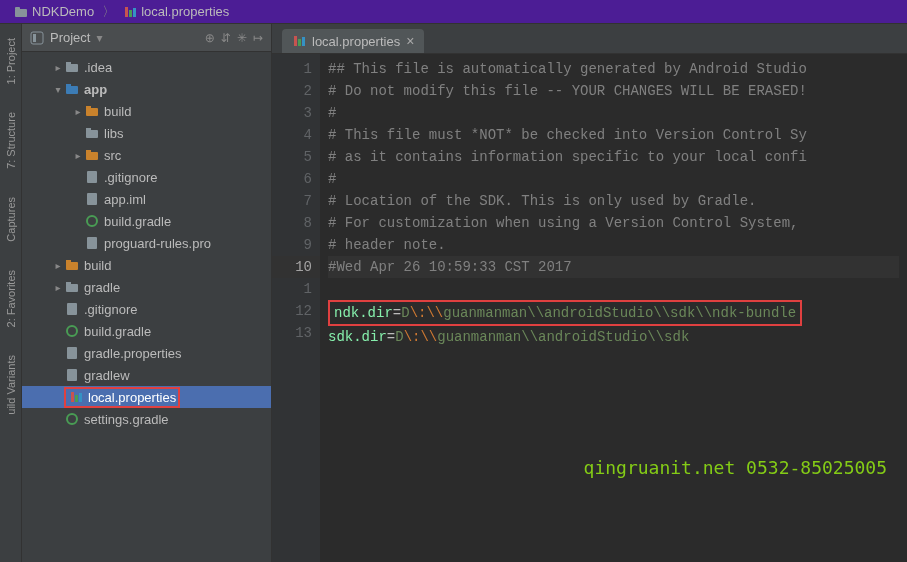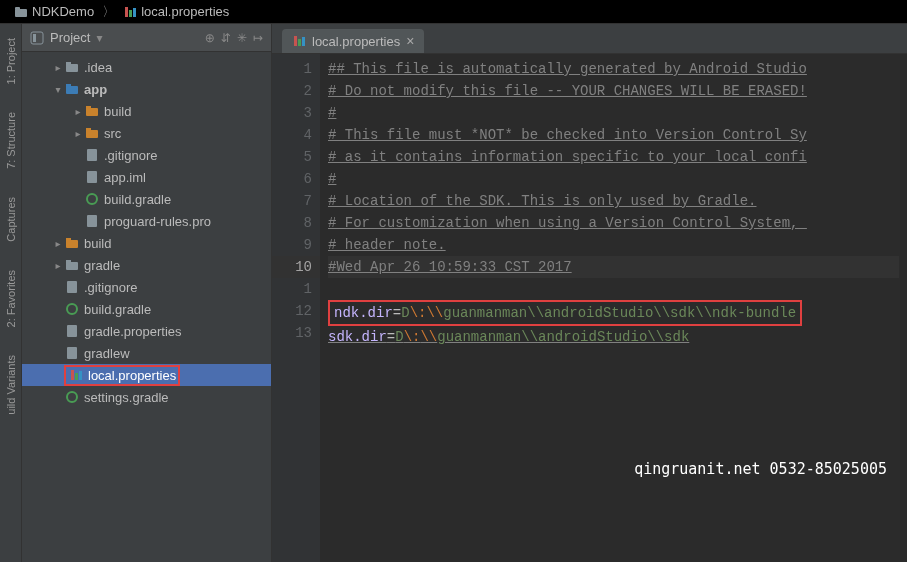--- a/index.html
+++ b/index.html
@@ -1,17 +1,17 @@
 <!DOCTYPE html>
 <html><head>
 <meta charset="utf-8">
 <style>
 * { margin: 0; padding: 0; box-sizing: border-box; }
 body { font-family: "Segoe UI", Arial, sans-serif; font-size: 13px; background: #3c3f41; color: #bbbbbb; width: 907px; height: 562px; overflow: hidden; }
-.crumbs { height: 24px; background: #000000; border-bottom: 1px solid #323232; display: flex; align-items: center; padding-left: 8px; color: #bbbbbb; }
+.crumbs { height: 24px; background: #4c1d95; border-bottom: 1px solid #323232; display: flex; align-items: center; padding-left: 8px; color: #bbbbbb; }
 .crumb { display: flex; align-items: center; gap: 4px; padding: 0 6px; }
 .crumb-sep { color: #888; margin: 0 2px; }
 .main { display: flex; height: 538px; }
 .lbar { width: 22px; background: #3c3f41; border-right: 1px solid #323232; display: flex; flex-direction: column; align-items: center; padding-top: 8px; gap: 16px; }
 .lbar-item { writing-mode: vertical-rl; transform: rotate(180deg); font-size: 11px; color: #999; white-space: nowrap; padding: 6px 0; display:flex; align-items:center; gap:4px;}
 .proj { width: 250px; background: #3c3f41; border-right: 1px solid #323232; display: flex; flex-direction: column; }
 .proj-head { height: 28px; background: #4a4d4f; border-bottom: 1px solid #323232; display: flex; align-items: center; padding: 8px 8px; gap: 6px; color: #bbb; }
 .proj-head .spacer { flex: 1; }
 .proj-head .hicon { color: #888; font-size: 12px; }
 .tree { flex: 1; overflow-y: auto; padding: 4px 0; }
@@ -20,28 +20,28 @@
 .arrow { width: 12px; color: #888; font-size: 10px; text-align: center; }
 .fico { width: 16px; display: inline-flex; justify-content: center; margin-right: 4px; }
 .hlred { border: 2px solid #e04040; padding: 1px 2px; }
 .editor { flex: 1; background: #2b2b2b; display: flex; flex-direction: column; position: relative; }
 .tabs { height: 30px; background: #3c3f41; display: flex; align-items: flex-end; border-bottom: 1px solid #323232; }
 .tab { background: #515658; color: #bbb; padding: 4px 10px; display: flex; align-items: center; gap: 6px; border-top-left-radius: 4px; border-top-right-radius: 4px; margin-left: 10px;}
 .tab-close { color: #aaa; font-size: 14px; }
 .code { display: flex; flex: 1; font-family: "Consolas", "Courier New", monospace; font-size: 14px; line-height: 22px; }
 .gutter { width: 48px; background: #313335; color: #606366; text-align: right; padding: 4px 8px 4px 0; position: relative; }
 .gutter .hl { background: #323232; color: #a4a3a3; display: block; margin-right:-8px; padding-right:8px;}
-.codebody { flex: 1; padding: 4px 8px; white-space: pre; color: #808080; overflow: hidden; text-decoration: underline; }
+.codebody { flex: 1; padding: 4px 8px; white-space: pre; color: #808080; overflow: hidden; }
 .codebody .l10 { background: #323232; display:block; }
 .cm { color: #808080; }
-.key { color: #c4b5fd; }
+.key { color: #86efac; }
 .val { color: #6a8759; }
 .esc { color: #cc7832; }
 .rbox { border: 2px solid #e04040; padding: 0 4px; display: inline-block; }
-.wm { position: absolute; bottom: 84px; right: 20px; color: #ffffff; font-family: "Consolas", monospace; font-size: 15px; }
+.wm { position: absolute; bottom: 84px; right: 20px; color: #84cc16; font-family: "Consolas", monospace; font-size: 18px; }
 svg { display:block; }
 </style>
 </head>
 <body>
 
 <div class="crumbs">
   <span class="crumb">
     <svg width="14" height="14">
         <rect x="1" y="4" width="12" height="8" fill="#87939a" rx="1"></rect>
         <rect x="1" y="2" width="5" height="3" fill="#87939a" rx="1"></rect>
@@ -117,20 +117,29 @@
       <div class="ti" style="padding-left:50px">
           <span class="arrow">▸</span>
           <span class="fico">
             <svg width="14" height="14">
               <rect x="1" y="4" width="12" height="8" fill="#c9822c" rx="1"></rect>
               <rect x="1" y="2" width="5" height="3" fill="#c9822c"></rect>
             </svg>
           </span>
           <span>build</span>
         </div>
+      <div class="ti" style="padding-left:62px">
+          <span class="fico">
+            <svg width="14" height="14">
+              <rect x="1" y="4" width="12" height="8" fill="#87939a" rx="1"></rect>
+              <rect x="1" y="2" width="5" height="3" fill="#87939a"></rect>
+            </svg>
+          </span>
+          <span>libs</span>
+        </div>
       <div class="ti" style="padding-left:50px">
           <span class="arrow">▸</span>
           <span class="fico">
             <svg width="14" height="14">
               <rect x="1" y="4" width="12" height="8" fill="#c9822c" rx="1"></rect>
               <rect x="1" y="2" width="5" height="3" fill="#c9822c"></rect>
             </svg>
           </span>
           <span>src</span>
         </div>

